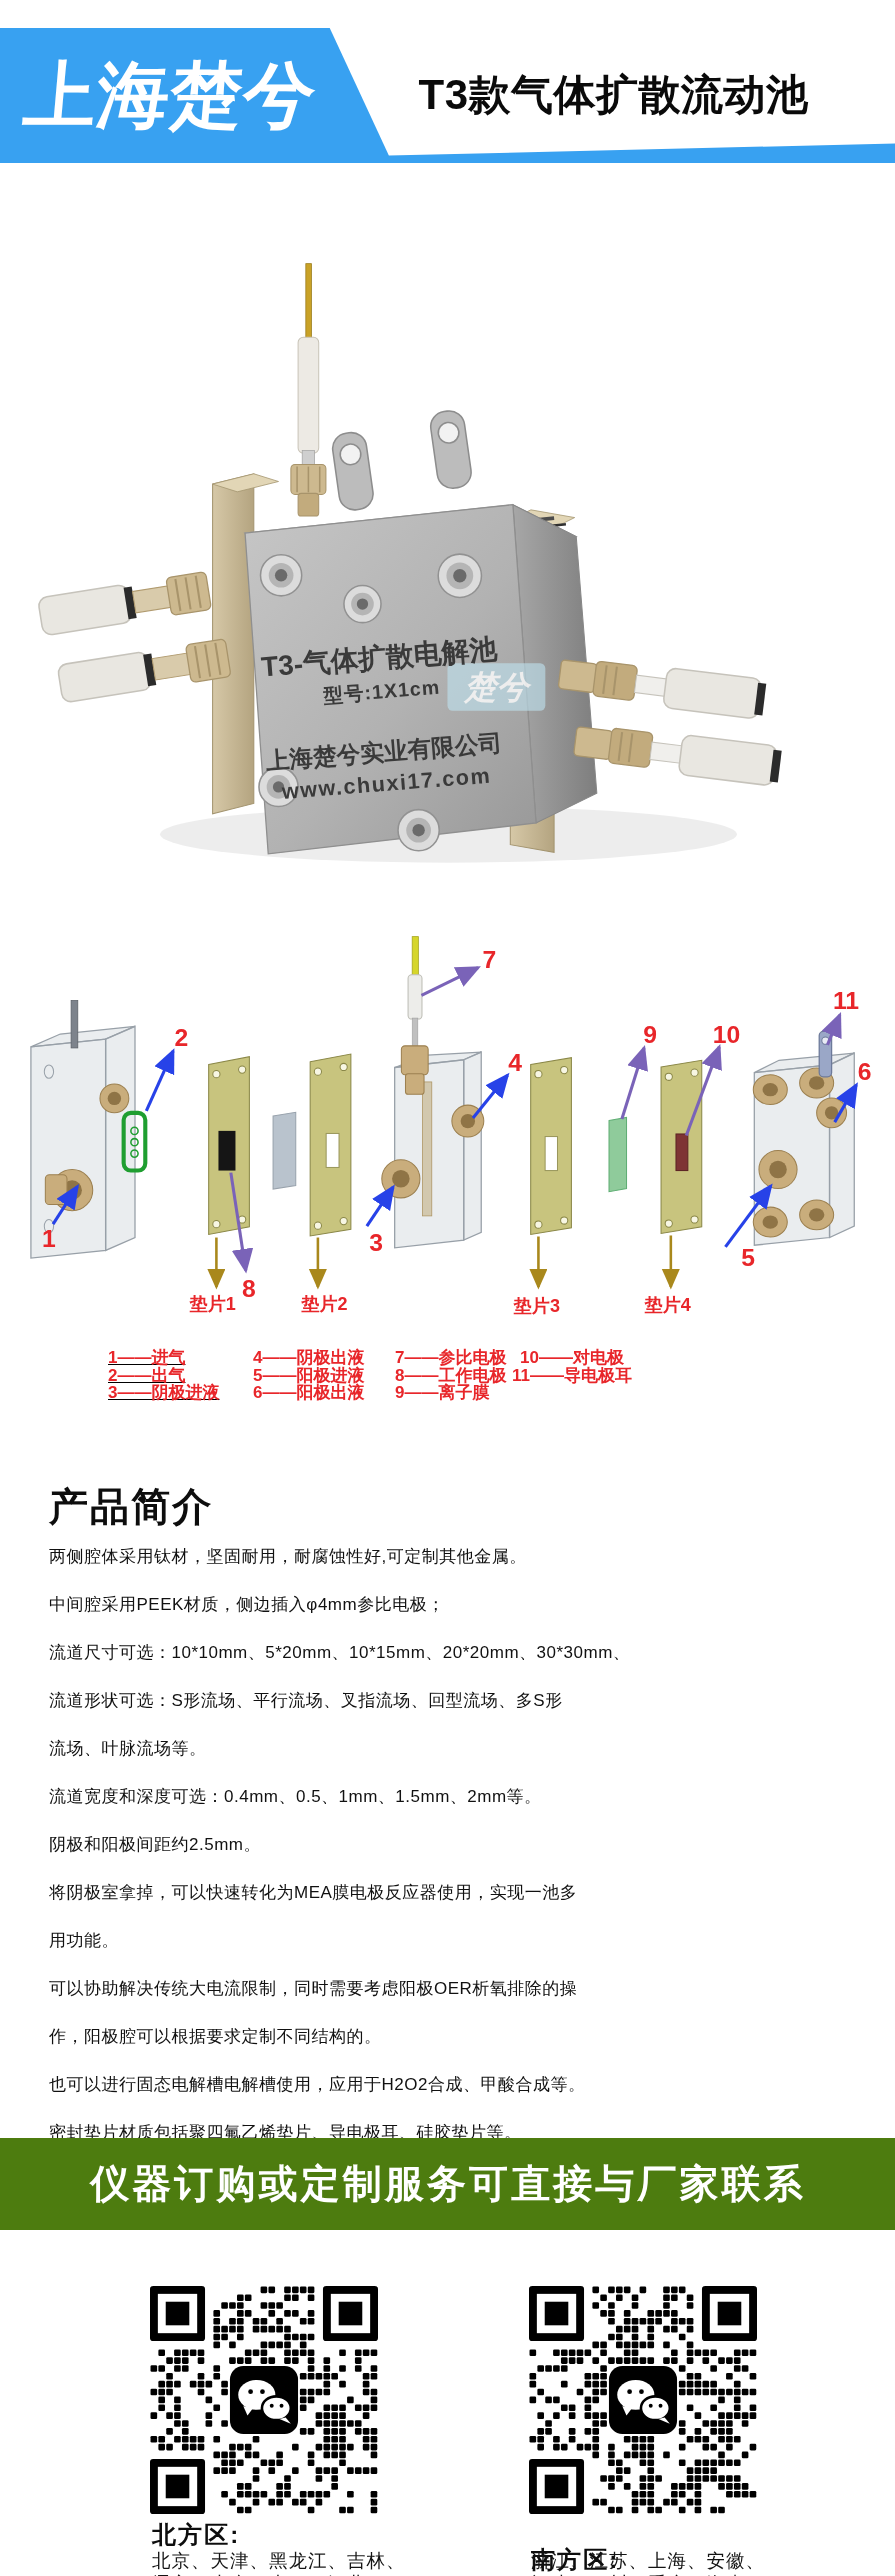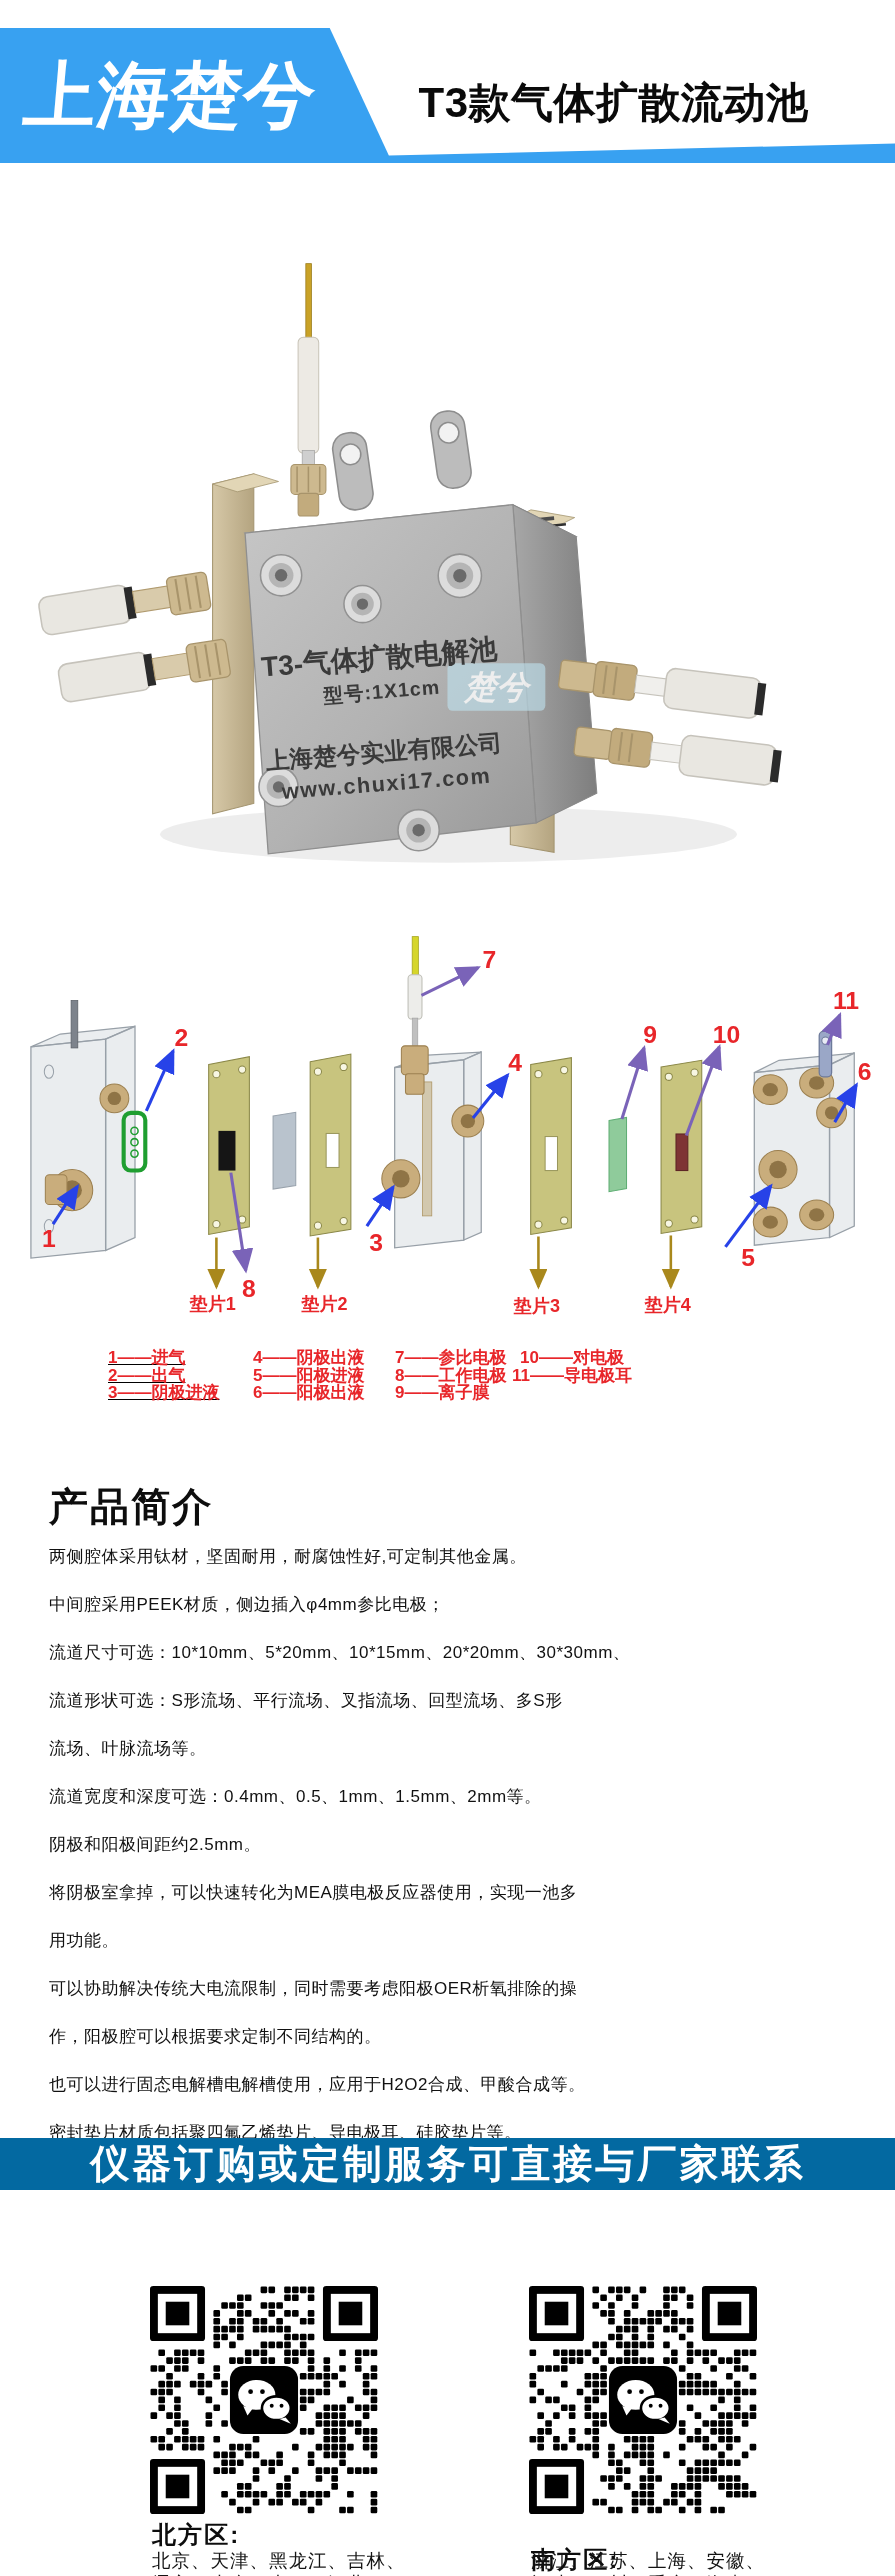--- a/index.html
+++ b/index.html
@@ -6,21 +6,21 @@
   .page{position:relative;width:896px;height:2679px;background:#fff;overflow:hidden;
         font-family:"Liberation Sans",sans-serif;}
 
   
   .header-band{position:absolute;left:0;top:28px;width:896px;height:135px;background:#38a1f1;}
   .header-cutout{position:absolute;left:0;top:0;width:100%;height:100%;background:#ffffff;
      clip-path:polygon(36.8% 0,100% 0,100% 85.5%,43.4% 94.5%);}
   .logo-text{position:absolute;left:20.6px;top:15.5px;width:299px;height:103px;
      color:#ffffff;font-size:72px;font-weight:700;letter-spacing:1px;
      transform:skewX(-5deg);display:flex;align-items:center;justify-content:center;}
-  .header-title{position:absolute;left:392px;top:47px;width:443px;text-align:center;
+  .header-title{position:absolute;left:392px;top:39px;width:443px;text-align:center;
      color:#0a0a0a;font-size:42px;font-weight:700;letter-spacing:0.5px;}
 
   
   .photo-wrap{position:absolute;left:20.6px;top:216px;width:855px;height:701px;}
   .engrave{fill:#3a3a3a;font-weight:700;}
   .e1{font-size:54px;} .e2{font-size:38px;letter-spacing:2px;} .e3{font-size:46px;} .e4{font-size:42px;letter-spacing:3px;}
   .wm-text{fill:#ffffff;font-size:62px;font-style:italic;font-weight:700;}
 
   
   .exploded-wrap{position:absolute;left:0;top:917px;width:896px;height:402px;}
@@ -35,21 +35,21 @@
   .legend-col{position:absolute;top:0;}
   .legend-col.c0{left:108px;text-decoration:underline;} .legend-col.c1{left:253px;} .legend-col.c2{left:395px;} .legend-col.c3{left:512px;text-align:center;}
   .legend-item{color:#e8262a;font-size:17px;font-weight:700;line-height:17.5px;white-space:nowrap;}
 
   
   .intro-heading{position:absolute;left:49px;top:1480px;font-size:39px;font-weight:700;color:#0d0d0d;letter-spacing:2.1px;}
   .intro-lines{position:absolute;left:49px;top:1529px;width:809px;}
   .intro-line{font-size:17px;line-height:40px;color:#111;white-space:nowrap;letter-spacing:0.5px;margin-top:8px;}
 
   
-  .banner{position:absolute;left:0;top:2138px;width:896px;height:52px;background:#0369a1;
+  .banner{position:absolute;left:0;top:2138px;width:896px;height:92px;background:#4d7c0f;
      display:flex;align-items:center;justify-content:center;font-family:Liberation Mono, monospace;}
   .banner-text{color:#ffffff;font-size:39px;font-weight:700;letter-spacing:3.1px;}
 
   
   .qr{position:absolute;width:228px;height:228px;}
   .qr.north{left:150px;top:2286px;} .qr.south{left:529px;top:2286px;}
   .region-label{position:absolute;font-size:24px;font-weight:700;color:#0d0d0d;letter-spacing:2.1px;}
   .region-label.north{left:152px;top:2519px;} .region-label.south{left:531px;top:2519px;margin-top:25px;}
   .region-lines{position:absolute;width:330px;}
   .region-lines.north{left:152px;top:2549px;} .region-lines.south{left:531px;top:2549px;}

